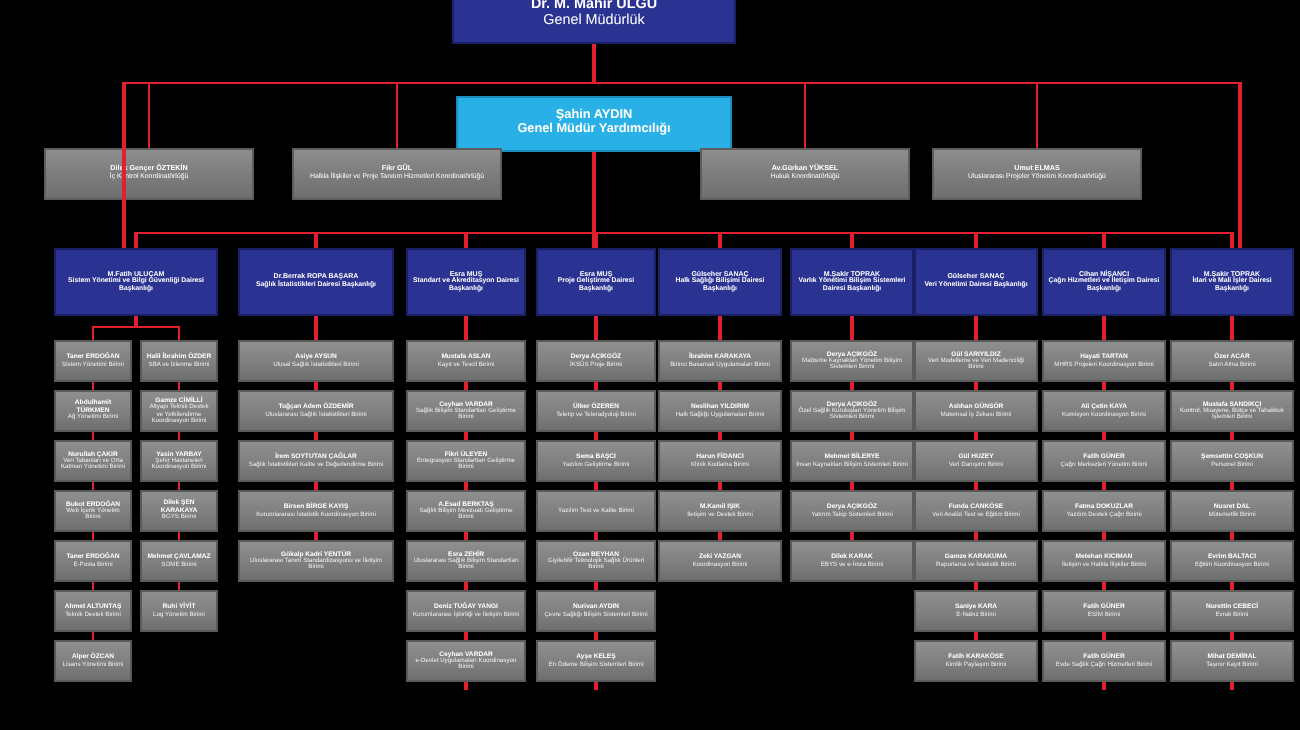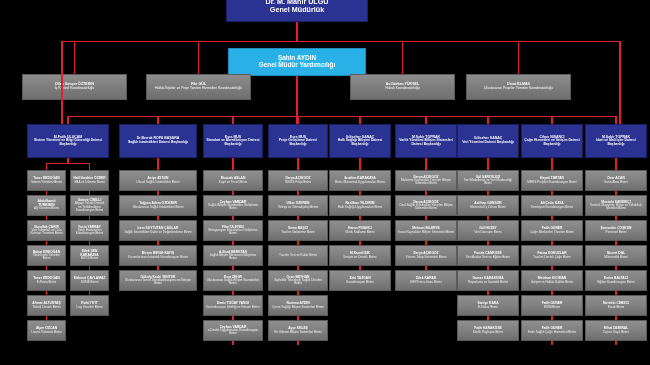--- a/index.html
+++ b/index.html
@@ -23,21 +23,21 @@
     padding:1px 2px;
   }
   .node .nm{font-weight:bold;display:block;width:100%;}
   .node .rl{display:block;width:100%;}
 
   
   .t-gm{
     background:#2a3292;border:1px solid #1a1f66;
   }
   .t-gm .nm{font-size:7.2px;}
-  .t-gm .rl{font-size:7.2px;font-weight:bold;}
+  .t-gm .rl{font-size:7.2px;font-weight:normal;}
 
   .t-gmy{
     background:#29b0e6;border:1px solid #1b8cbb;
   }
   .t-gmy .nm{font-size:6.4px;}
   .t-gmy .rl{font-size:6.4px;font-weight:bold;}
 
   .t-koord{
     background:linear-gradient(180deg,#8d8d8d 0%,#7d7d7d 50%,#6f6f6f 100%);
     border:1px solid #5d5d5d;

